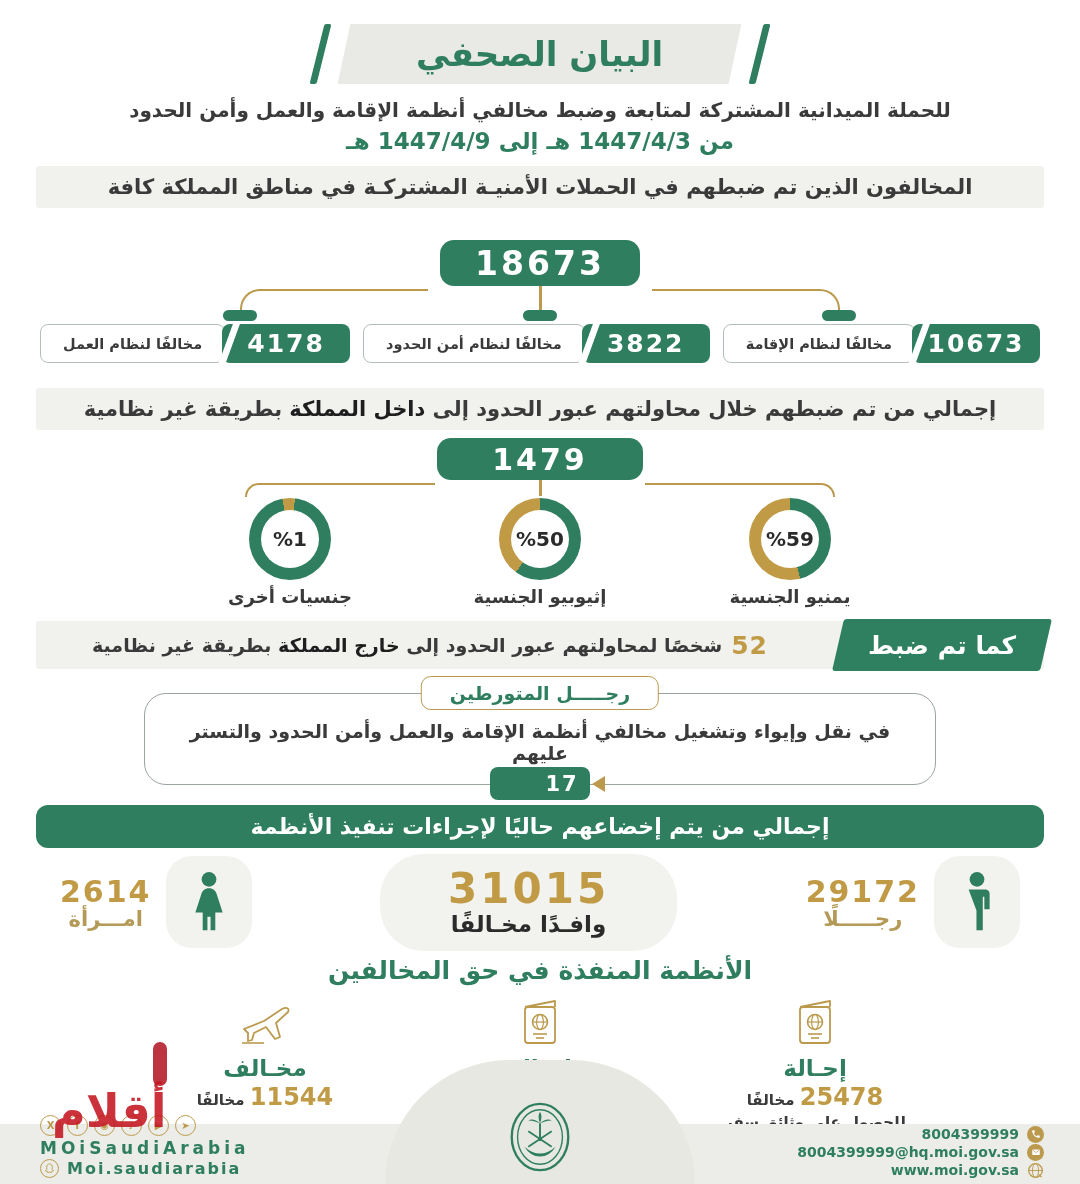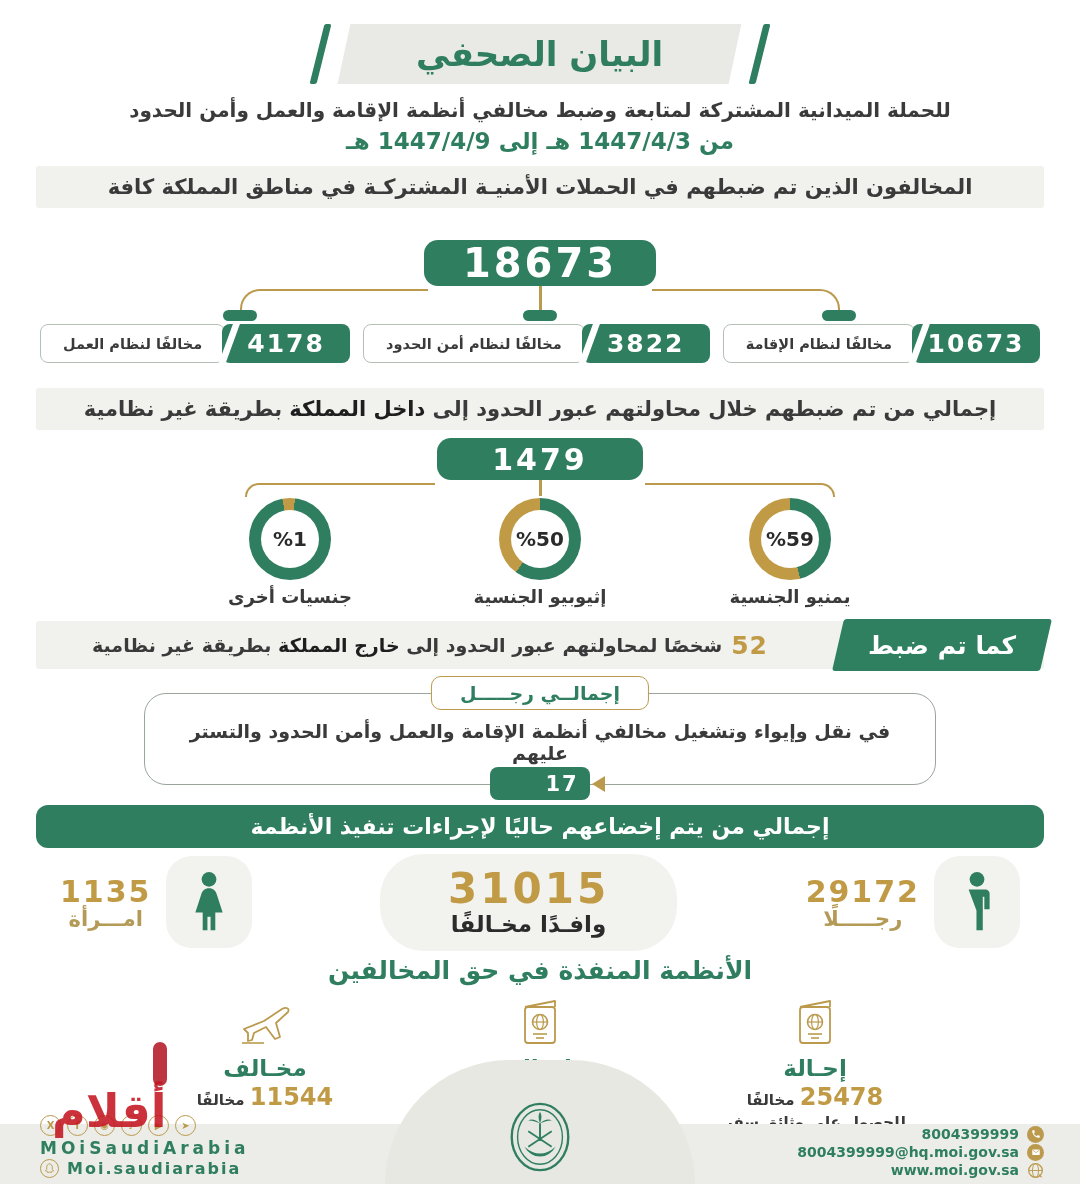--- a/index.html
+++ b/index.html
@@ -19,21 +19,21 @@
 
   
   .graybar { margin:0 36px; background:#f1f1ee; text-align:center; font-weight:bold;
              font-size:21px; color:#3a3a3a; padding:9px 10px; border-radius:3px; }
   .graybar b { color:#1e1e1e; }
 
   
   .total-box { margin:8px auto 0; background:#2e7e5f; color:#fff; font-weight:bold;
                border-radius:14px; text-align:center; letter-spacing:3px;
                display:flex; align-items:center; justify-content:center; }
-  .t1 { width:232px; height:46px; font-size:40px;margin-top:32px; }
+  .t1 { width:200px; height:46px; font-size:33px;margin-top:32px; }
   .t2 { width:206px; height:42px; font-size:30px; }
 
   
   .conn { position:relative; height:38px; }
   .stem { position:absolute; left:539px; top:0; width:2.5px; height:24px; background:#bb9a4d; }
   .curve-r { position:absolute; left:652px; width:188px; top:3px; height:22px;
              border-top:2.5px solid #bb9a4d; border-left:none; border-right:2.5px solid #bb9a4d;
              border-top-right-radius:20px; }
   .curve-l { position:absolute; left:240px; width:188px; top:3px; height:22px;
              border-top:2.5px solid #bb9a4d; border-left:2.5px solid #bb9a4d;
@@ -220,21 +220,21 @@
     <div class="badge">
       <span>كما تم ضبط</span>
     </div>
     <div class="bar3-text">
       <span class="count">52</span>
       <span><span>شخصًا لمحاولتهم عبور الحدود إلى </span><b>خارج المملكة</b><span> بطريقة غير نظامية</span></span>
     </div>
   </div>
 
   <div class="involved">
-    <div class="involved-label">إجمالــي رجـــــل</div>
+    <div class="involved-label">رجـــــل المتورطين</div>
     <div class="involved-text">في نقل وإيواء وتشغيل مخالفي أنظمة الإقامة والعمل وأمن الحدود والتستر عليهم</div>
     <div class="involved-count">17</div>
   </div>
 
   <div class="greenbar">إجمالي من يتم إخضاعهم حاليًا لإجراءات تنفيذ الأنظمة</div>
   <div class="stats4">
     <div class="persona">
       <div class="icon-tile">
         <svg width="42" height="62" viewBox="0 0 40 58">
           <circle cx="20" cy="7.5" r="7" fill="#2e7e5f"></circle>
@@ -251,21 +251,21 @@
       <div class="lab">وافـدًا مخـالفًا</div>
     </div>
     <div class="persona">
       <div class="icon-tile">
         <svg width="42" height="62" viewBox="0 0 40 58">
           <circle cx="20" cy="7.5" r="7" fill="#2e7e5f"></circle>
           <path d="M20 16 c4 0 6.5 2.5 7.5 6 l5.5 17 h-7 v17 h-4.5 v-13 h-3 v13 h-4.5 v-17 h-7 l5.5-17 c1-3.5 3.5-6 7.5-6z" fill="#2e7e5f"></path>
         </svg>
       </div>
       <div class="vals">
-        <div class="num">1135</div>
+        <div class="num">2614</div>
         <div class="lab">امـــرأة</div>
       </div>
     </div>
   </div>
 
   <div class="enf-heading">الأنظمة المنفذة في حق المخالفين</div>
   <div class="enf-cols">
     <div class="enf-col">
       <div class="enf-icon">
         <svg width="46" height="50" viewBox="0 0 46 50">

